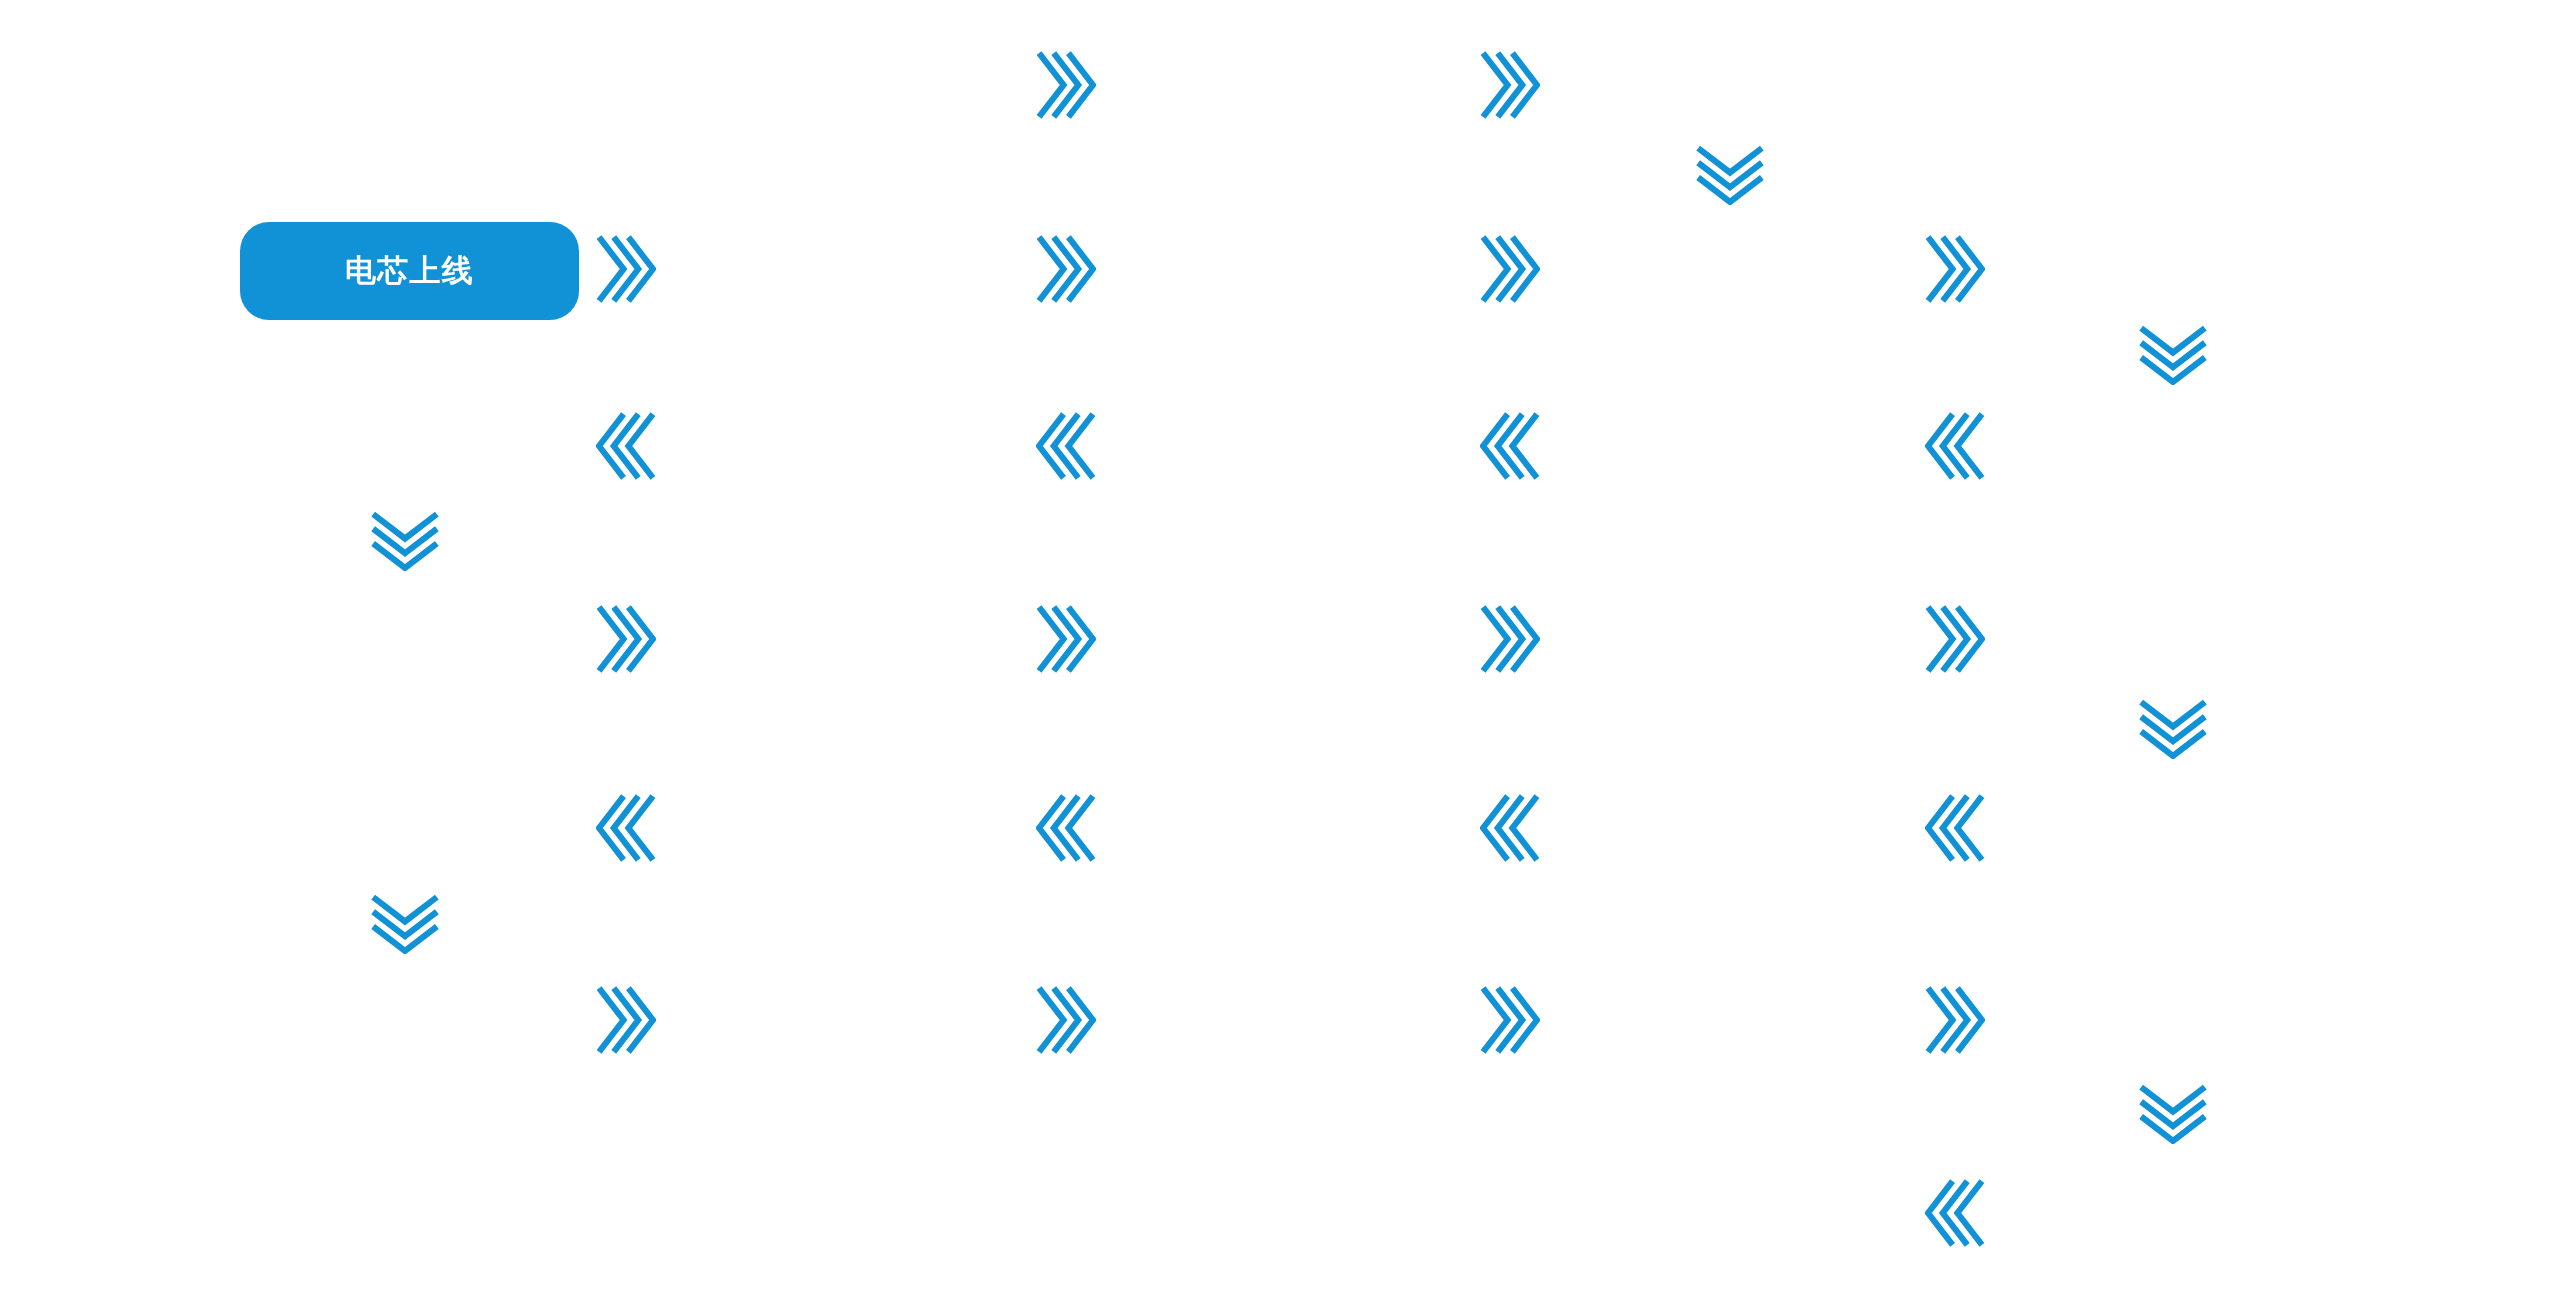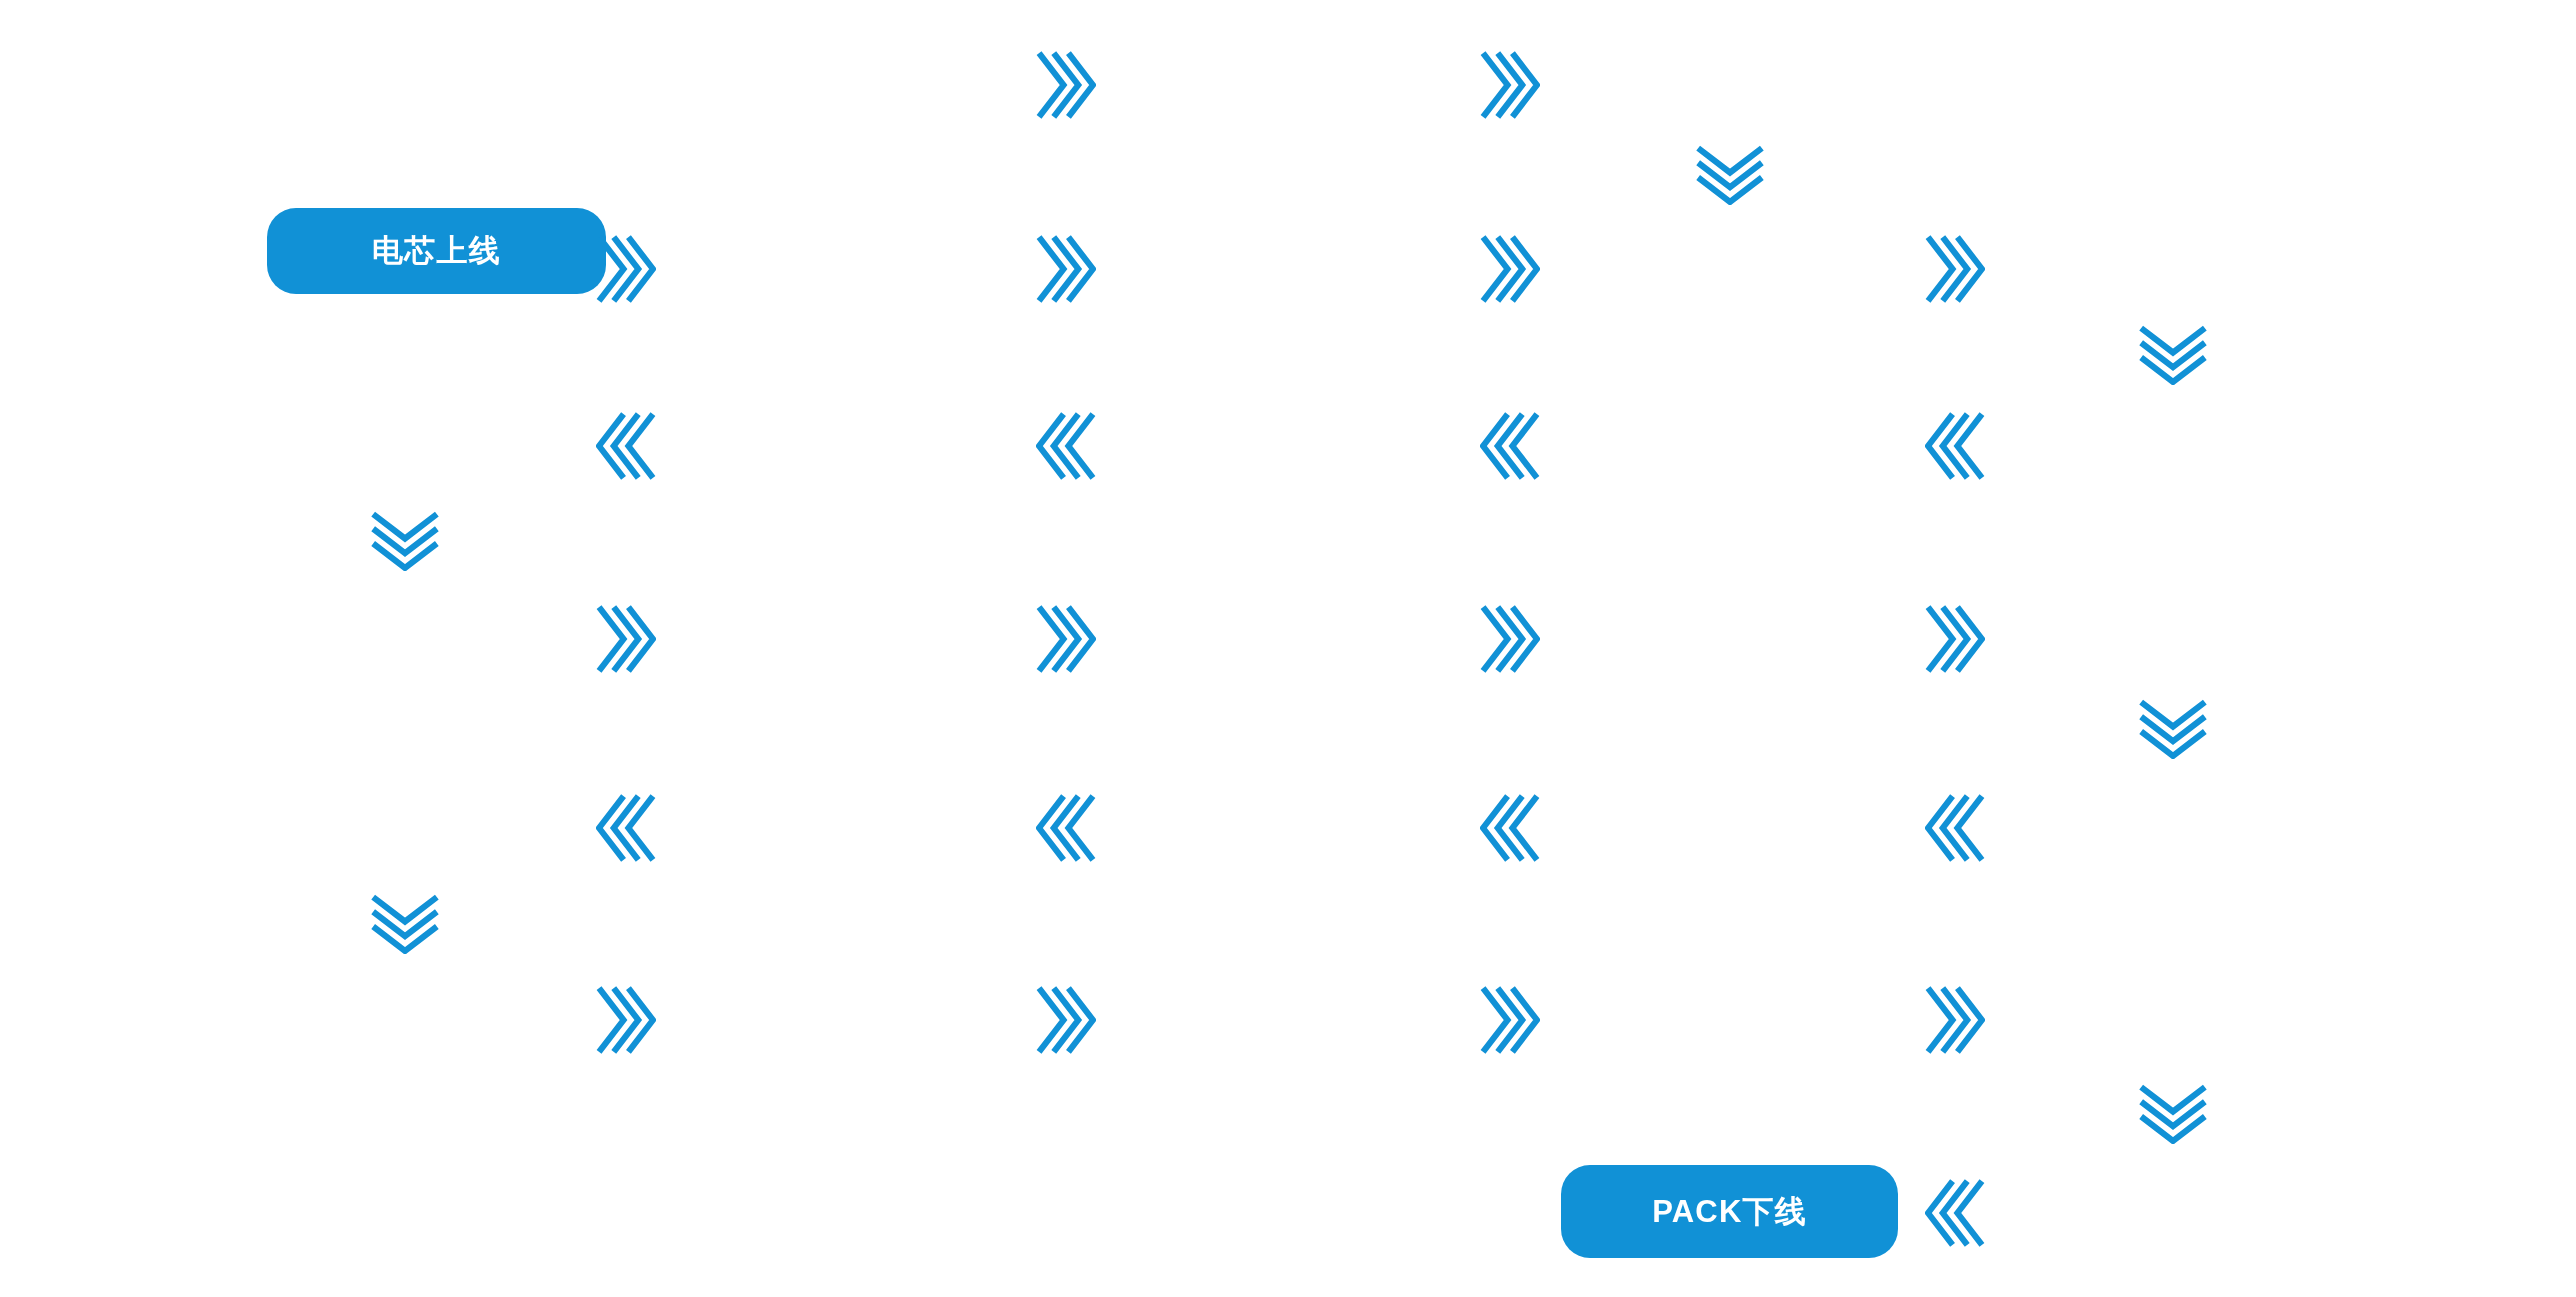--- a/index.html
+++ b/index.html
@@ -42,23 +42,22 @@
   }
   .arrow svg { display: block; }
   .arrow.left svg  { transform: scaleX(-1); }
   .arrow.down svg  { transform: rotate(90deg); }
 </style>
 </head>
 <body>
 
 <div class="canvas">
 
-  <button class="node" id="start-node" style="left: 240px; top: 208px; width: 339px; height: 86px; margin-left: 27px;">电芯上线</button>
-
-  <button class="node" id="end-node" style="left: 1561px; top: 1165px; width: 337px; height: 93px;">PACK下线</button>
+  <button class="node" id="start-node" style="left: 240px; top: 222px; width: 339px; height: 98px;">电芯上线</button>
+
 
   <div id="arrow-layer">
       <div class="arrow right" style="left: 590px; top: 233px;">
         <svg viewBox="0 0 98 114" width="60" height="70">
           <polyline points="5,5 45,57 5,109" fill="none" stroke="#1191d6" stroke-width="10"></polyline>
           <polyline points="29,5 69,57 29,109" fill="none" stroke="#1191d6" stroke-width="10"></polyline>
           <polyline points="53,5 93,57 53,109" fill="none" stroke="#1191d6" stroke-width="10"></polyline>
         </svg>
       </div>
       <div class="arrow right" style="left: 1030px; top: 233px;">

